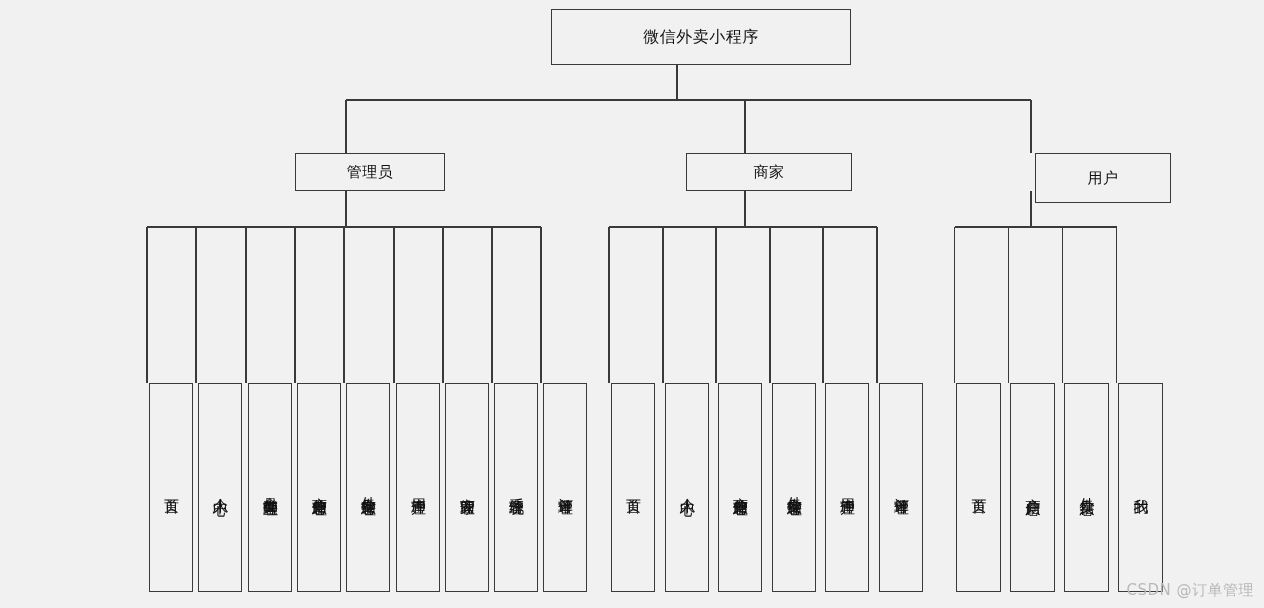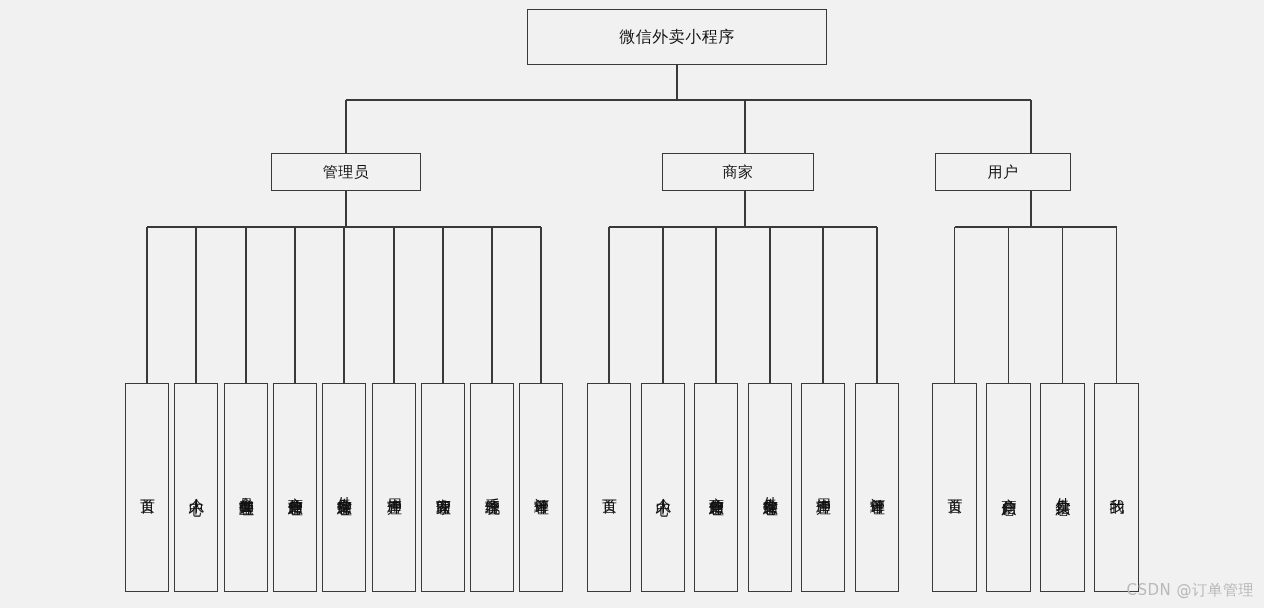--- a/index.html
+++ b/index.html
@@ -25,20 +25,21 @@
   .node {
     position: absolute;
     box-sizing: border-box;
     background: #f1f1f1;
     border: 1px solid #3a3a3a;
     display: flex;
     align-items: center;
     justify-content: center;
     color: #111111;
     z-index: 2;
+    margin-left: 24px;
   }
   .node.root {
     font-size: 16px;
     letter-spacing: 0.5px;
   }
   .node.level2 {
     font-size: 15px;
     letter-spacing: 0.5px;
   }
   .node.leaf {
@@ -102,24 +103,24 @@
       <line x1="1116.5" y1="227" x2="1116.5" y2="383" stroke="#3a3a3a" stroke-width="1.6" shape-rendering="crispEdges"></line>
     </svg>
 
   <div id="nodes">
       <div class="node root" style="left: 527px; top: 9px; width: 300px; height: 56px;">
         <span>微信外卖小程序</span>
       </div>
       <div class="node level2" style="left: 271px; top: 153px; width: 150px; height: 38px; text-align: center;">
         <span>管理员</span>
       </div>
-      <div class="node level2" style="left: 662px; top: 153px; width: 152px; height: 38px;">
+      <div class="node level2" style="left: 662px; top: 153px; width: 166px; height: 38px;">
         <span>商家</span>
       </div>
-      <div class="node level2" style="left: 935px; top: 153px; width: 136px; height: 38px;">
+      <div class="node level2" style="left: 1011px; top: 153px; width: 136px; height: 50px;">
         <span>用户</span>
       </div>
       <div class="node leaf" style="left: 125px; top: 383px; width: 44px; height: 209px;">
         <span class="leaf-label">首页</span>
       </div>
       <div class="node leaf" style="left: 174px; top: 383px; width: 44px; height: 209px;">
         <span class="leaf-label">个人中心</span>
       </div>
       <div class="node leaf" style="left: 224px; top: 383px; width: 44px; height: 209px;">
         <span class="leaf-label">食品类型管理</span>

